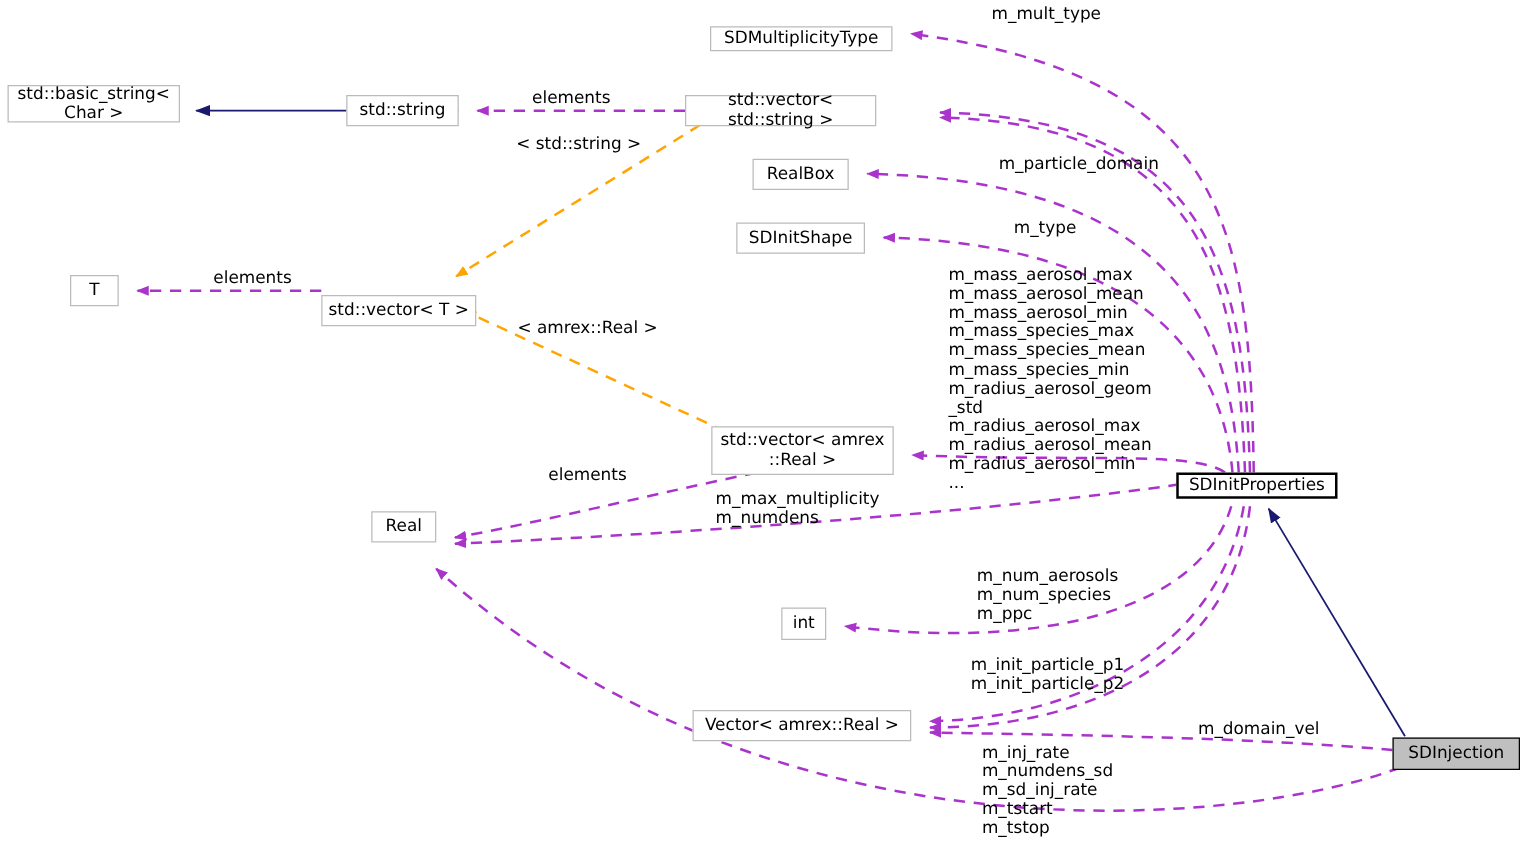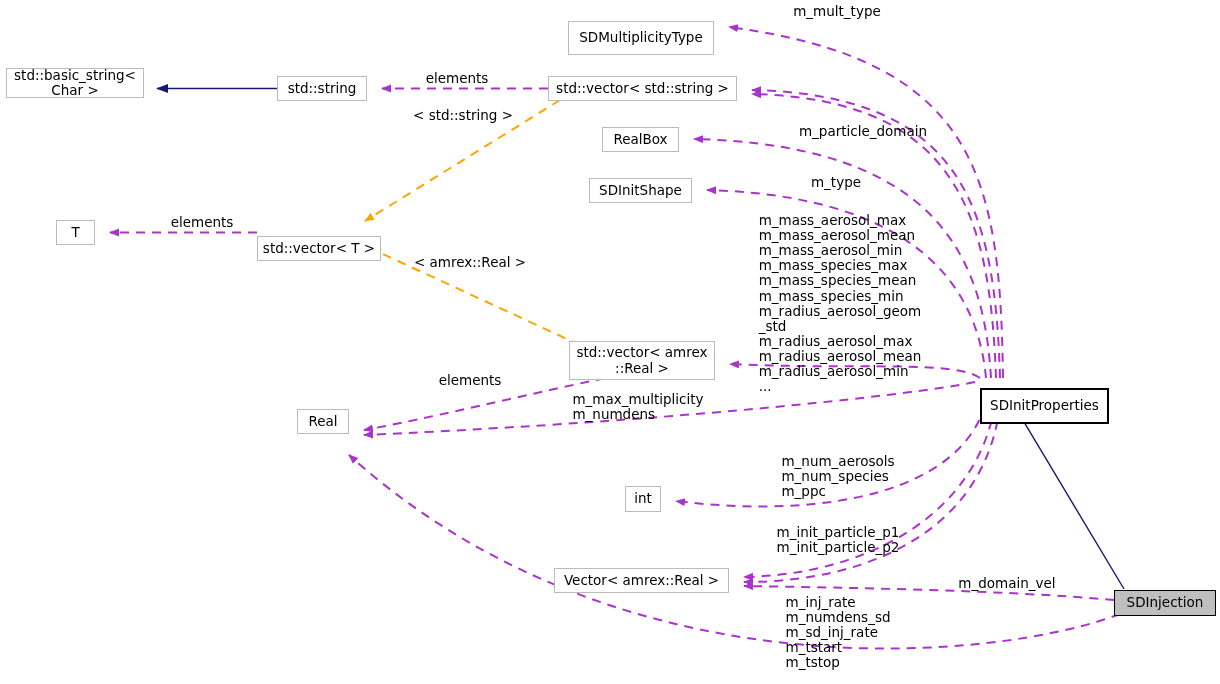--- a/index.html
+++ b/index.html
@@ -111,42 +111,42 @@
 
       <path d="M1120,614 C1000,660 620,700 349,455" fill="none" stroke="#aa33cc" stroke-width="2" stroke-dasharray="9,7" marker-end="url(#arrow-purple)"></path>
     </g>
   </svg>
 
   <div class="node" style="left:6px;top:68px;width:138px;height:30px;">std::basic_string&lt;
 Char &gt;</div>
 
   <div class="node" style="left:277px;top:76px;width:90px;height:25px;">std::string</div>
 
-  <div class="node" style="left:548px;top:76px;width:189px;height:25px;">std::vector&lt; std::string &gt;</div>
+  <div class="node" style="left:548px;top:76px;width:153px;height:25px;">std::vector&lt; std::string &gt;</div>
 
-  <div class="node" style="left:568px;top:21px;width:146px;height:34px;">SDMultiplicityType</div>
+  <div class="node" style="left:568px;top:21px;width:146px;height:20px;">SDMultiplicityType</div>
 
   <div class="node" style="left:602px;top:127px;width:77px;height:25px;">RealBox</div>
 
   <div class="node" style="left:589px;top:178px;width:103px;height:25px;">SDInitShape</div>
 
   <div class="node" style="left:56px;top:220px;width:39px;height:25px;">T</div>
 
   <div class="node" style="left:257px;top:220px;width:124px;height:25px;margin-top:16px;">std::vector&lt; T &gt;</div>
 
   <div class="node" style="left:569px;top:341px;width:146px;height:39px;">std::vector&lt; amrex
 ::Real &gt;</div>
 
   <div class="node" style="left:297px;top:409px;width:52px;height:25px;">Real</div>
 
   <div class="node" style="left:625px;top:486px;width:36px;height:26px;">int</div>
 
   <div class="node" style="left:554px;top:568px;width:175px;height:25px;">Vector&lt; amrex::Real &gt;</div>
 
-  <div class="node focus" style="left:980px;top:378px;width:129px;height:36px;margin-top:10px;">SDInitProperties</div>
+  <div class="node focus" style="left:941px;top:378px;width:129px;height:21px;">SDInitProperties</div>
 
   <div class="node filled" style="left:1114px;top:590px;width:102px;height:26px;">SDInjection</div>
 
   <div class="edge-label" style="left:457px;top:71px;">elements</div>
 
   <div class="edge-label" style="left:463px;top:108px;">&lt; std::string &gt;</div>
 
   <div class="edge-label" style="left:202px;top:215px;">elements</div>
 
   <div class="edge-label" style="left:470px;top:255px;">&lt; amrex::Real &gt;</div>

